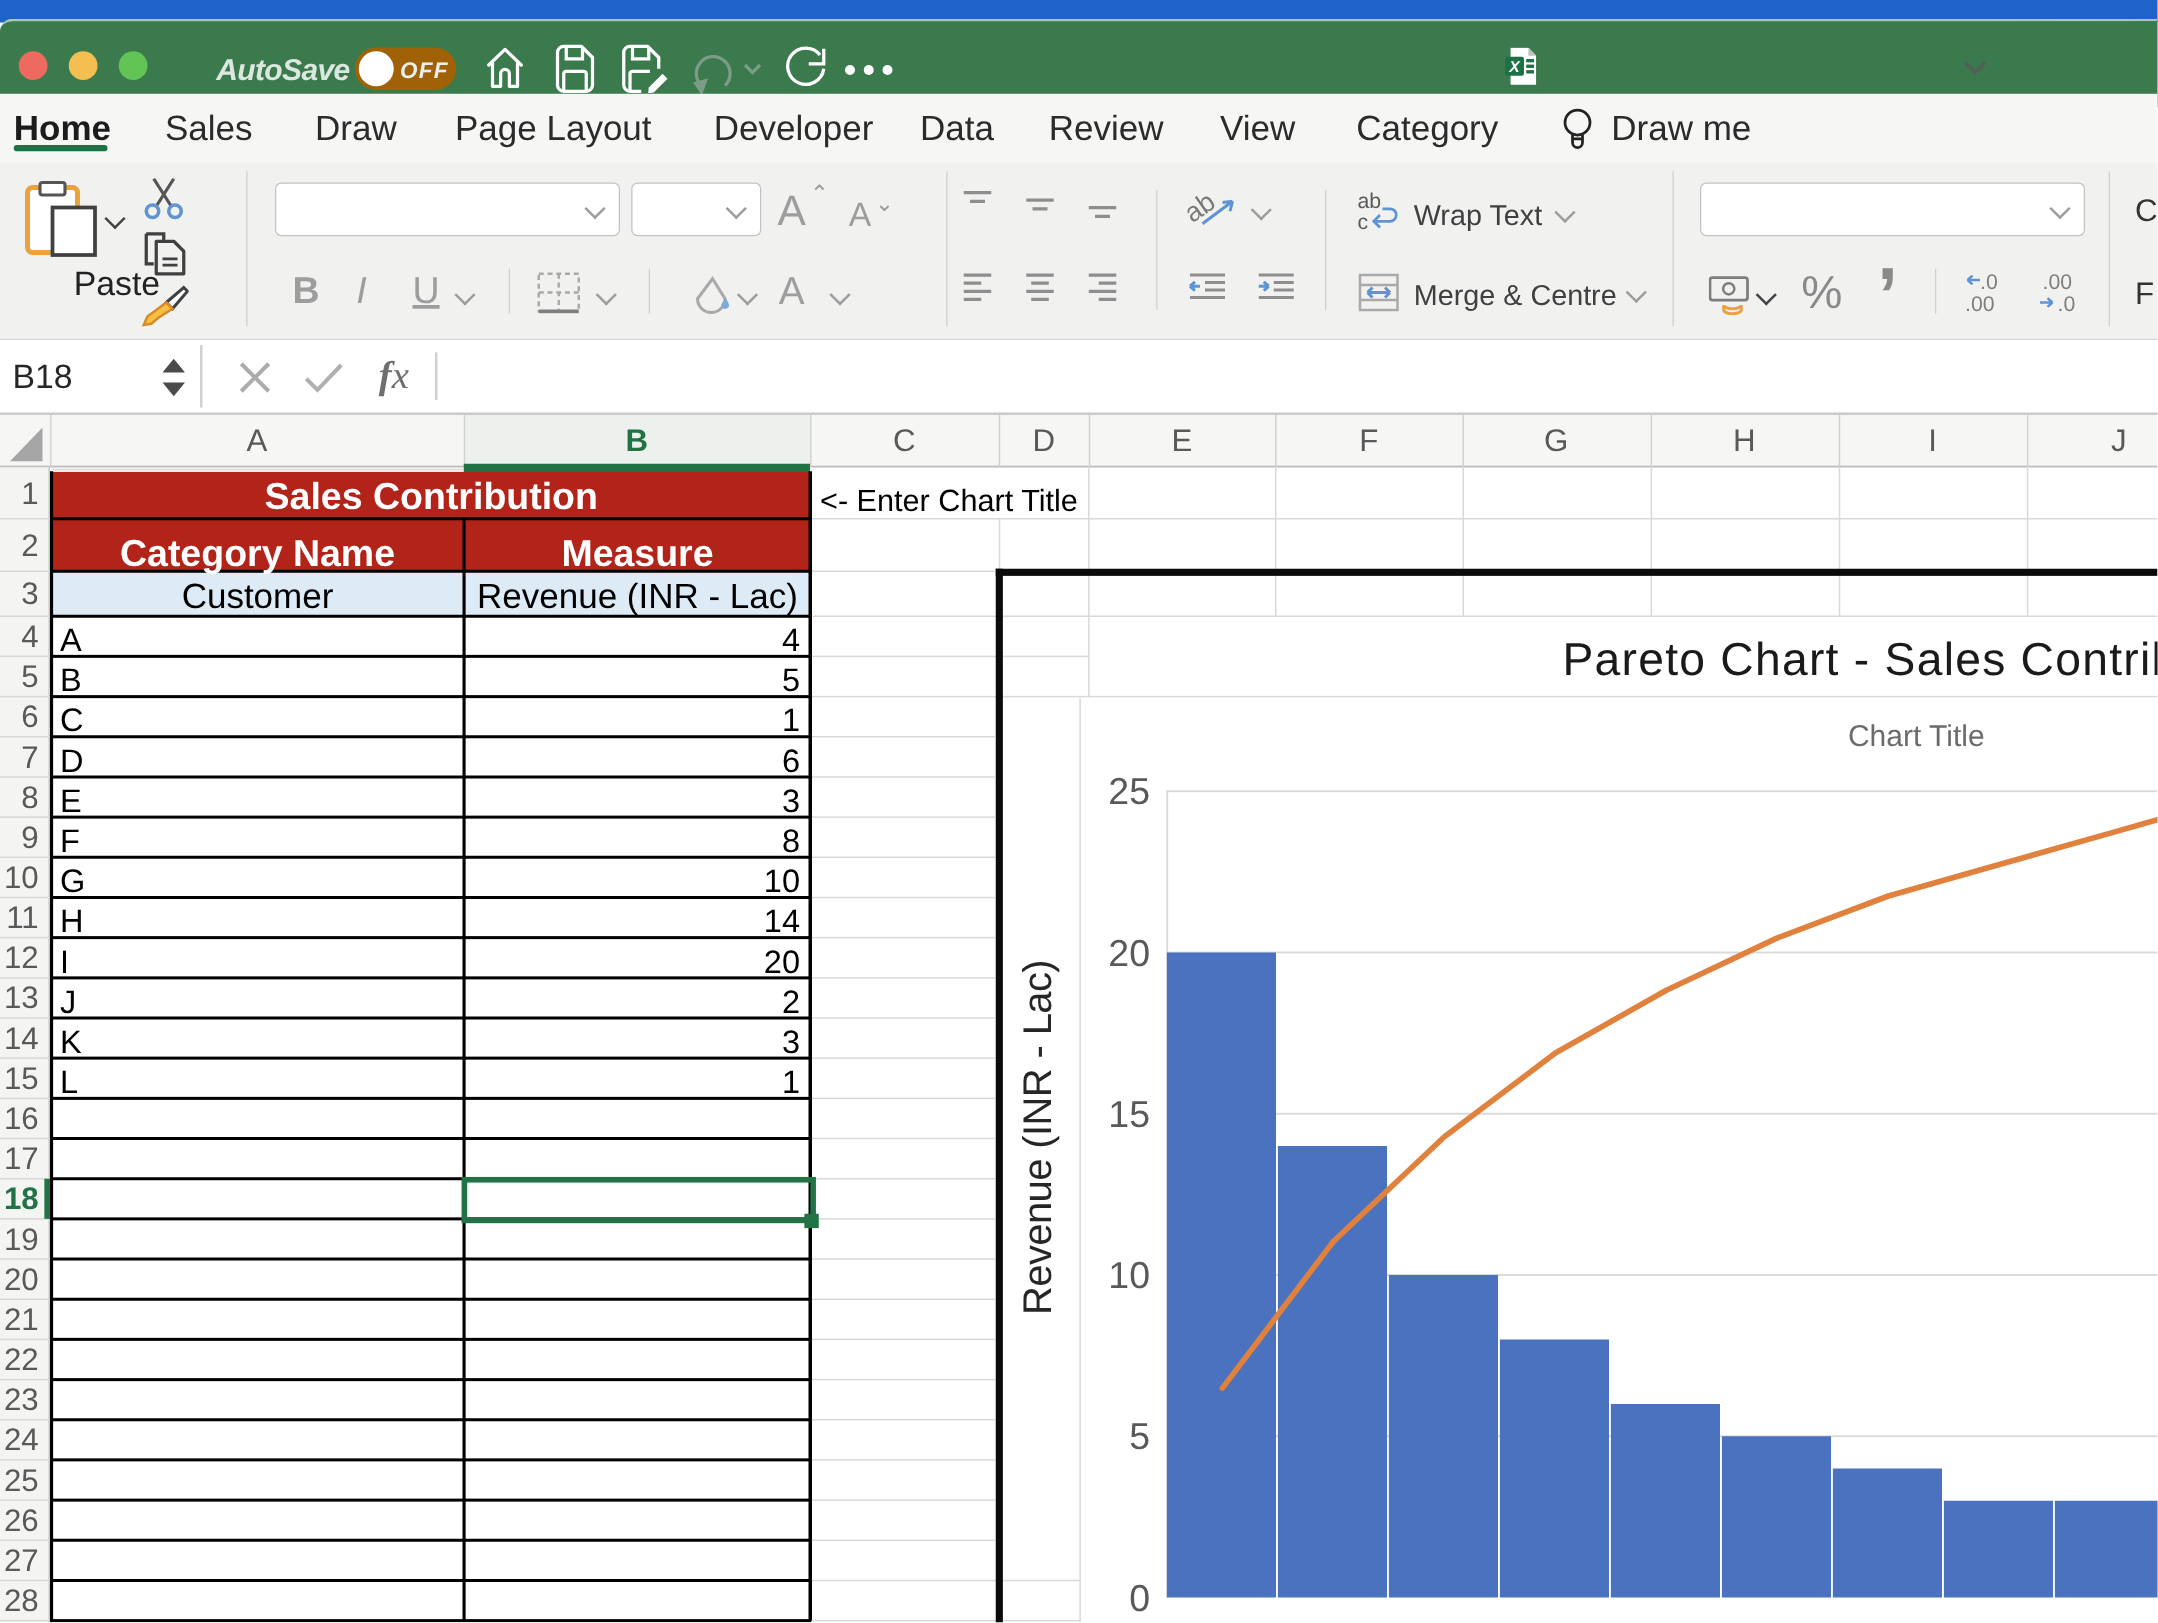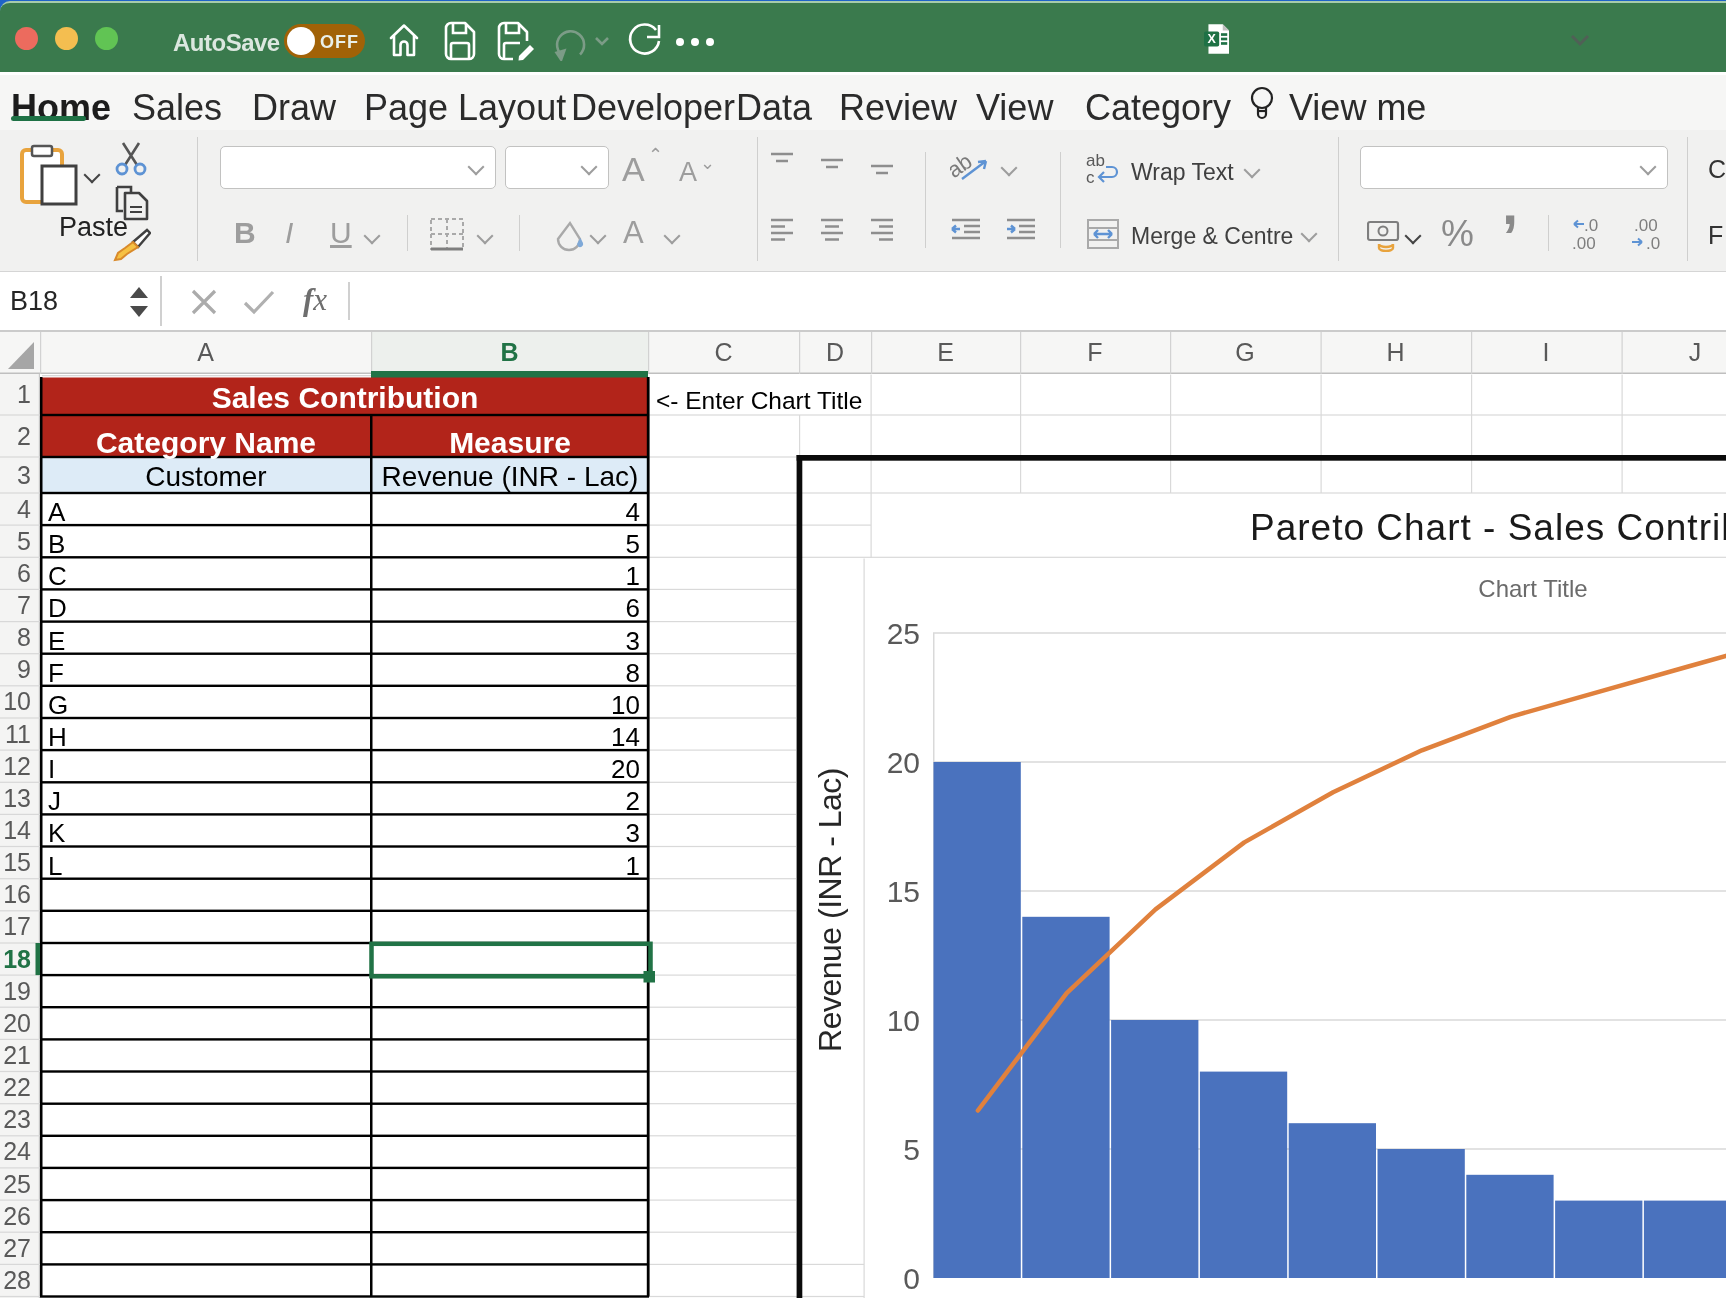--- a/index.html
+++ b/index.html
@@ -1,29 +1,29 @@
 <!DOCTYPE html>
 <html><head>
 <meta charset="utf-8">
 <style>
   html,body{margin:0;padding:0;}
   body{width:1726px;height:1298px;overflow:hidden;position:relative;
        font-family:"Liberation Sans",sans-serif;background:#fff;}
   .abs{position:absolute;}
   #bluestrip{left:0;top:0;width:1726px;height:18px;background:#1E63C8;}
-  #titlebar{left:0;top:1px;width:1726px;height:71px;background:#3A7A4D;
-            border-radius:10px 0 0 0;border-top:2px solid #A6CBAC;box-sizing:border-box;}
+  #titlebar{left:0;top:15px;width:1726px;height:71px;background:#3A7A4D;
+            border-radius:10px 0 0 0;border-top:2px solid #A6CBAC;box-sizing:border-box;font-style:italic;}
   .tl{border-radius:50%;width:23px;height:23px;top:24px;}
   #autosave{left:173px;top:26px;color:rgba(255,255,255,0.82);font-size:24px;font-weight:bold;letter-spacing:-0.5px;}
   #toggle{left:284px;top:21px;width:81px;height:34px;background:#a16207;border-radius:17px;}
   #knob{left:3px;top:3px;width:28px;height:28px;background:#fff;border-radius:50%;}
   #offtxt{left:36px;top:8px;color:#E9F0EA;font-size:18px;font-weight:bold;letter-spacing:1px;}
   #filename{left:1240px;top:23px;color:#506056;font-size:27px;font-weight:bold;}
   #tabrow{left:0;top:75px;width:1726px;height:55px;background:#F6F6F5;}
-  .tab{position:absolute;top:12px;font-size:36px;color:#2B2B2B;white-space:nowrap;}
+  .tab{position:absolute;top:12px;font-size:28px;color:#2B2B2B;white-space:nowrap;}
   #hometab{font-weight:bold;color:#1C1C1C;}
   #homeunderline{left:11px;top:116px;width:75px;height:5px;background:#1E7145;border-radius:3px;}
   #ribbon{left:0;top:130px;width:1726px;height:141px;background:#F1F1F0;border-bottom:1px solid #D5D5D5;}
   .rdiv{position:absolute;width:1px;background:#CFCFCE;top:7px;height:124px;}
   .rdivs{position:absolute;width:1px;background:#CFCFCE;}
   .combo{position:absolute;background:#fff;border:1.5px solid #C2C2C1;border-radius:5px;height:41px;top:16px;}
   .chev{position:absolute;width:10px;height:10px;border-right:2.5px solid #444;border-bottom:2.5px solid #444;transform:rotate(45deg);}
   .chevg{border-color:#9D9D9D;}
   .glyph{position:absolute;color:#9D9D9D;}
   #fbar{left:0;top:272px;width:1726px;height:58px;background:#fff;border-bottom:2px solid #C9C9C9;}
@@ -99,21 +99,21 @@
   <div class="tab" style="left:571px;">Developer</div>
   <div class="tab" style="left:736px;">Data</div>
   <div class="tab" style="left:839px;">Review</div>
   <div class="tab" style="left:976px;">View</div>
   <div class="tab" style="left:1085px;">Category</div>
   <svg class="abs" style="left:1245px;top:8px;" width="34" height="40" viewBox="0 0 34 40" fill="none" stroke="#222" stroke-width="2.2">
     <circle cx="17" cy="15" r="10"></circle>
     <path d="M13,25 L13,31 a4,4 0 0 0 8,0 L21,25"></path>
     <path d="M13,28 L21,28"></path>
   </svg>
-  <div class="tab" style="left:1289px;">View me</div>
+  <div class="tab" style="left:1289px;">Draw me</div>
 </div>
 <div class="abs" id="homeunderline"></div>
 <div class="abs" id="ribbon">
 
   <svg class="abs" style="left:20px;top:14px;" width="80" height="62" viewBox="0 0 80 62">
     <rect x="2" y="6" width="40" height="52" rx="4" fill="#fff" stroke="#E8A33D" stroke-width="4"></rect>
     <rect x="12" y="2" width="20" height="10" rx="2" fill="#fff" stroke="#555" stroke-width="2.5"></rect>
     <rect x="22" y="22" width="34" height="38" fill="#fff" stroke="#404040" stroke-width="3"></rect>
   </svg>
   <div class="chev" style="left:86px;top:39px;"></div>

